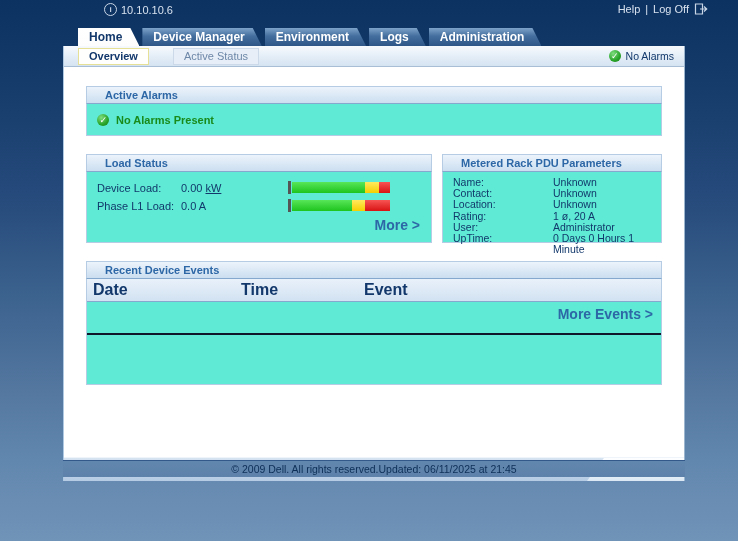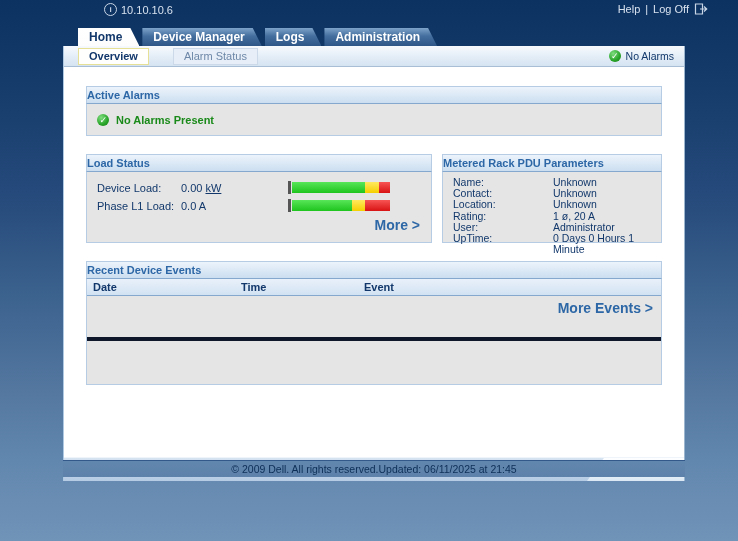--- a/index.html
+++ b/index.html
@@ -31,24 +31,24 @@
     background:linear-gradient(180deg,#f7fafd 0%,#e3edf7 55%,#d5e3f1 100%);
     border-bottom:1px solid #a8bed6;}
   .subtab{font-size:11px;padding:1px 10px;cursor:pointer;line-height:13px;}
   .subtab.active{background:#fffffe;border:1px solid #e6df96;color:#12386b;font-weight:bold;}
   .subtab.inactive{background:#e7eef7;border:1px solid #ccd9e8;color:#6d87a8;}
   .alarm-indicator{margin-left:auto;display:flex;align-items:center;gap:5px;padding-right:10px;font-size:10.5px;color:#12386b;cursor:pointer;}
   .check{width:12px;height:12px;border-radius:50%;flex:0 0 auto;
     background:radial-gradient(circle at 35% 30%,#7ede7e,var(--status_green,#28a428) 60%,#187a18);position:relative;}
   .check::after{content:"\2713";position:absolute;left:2.5px;top:0px;color:#fff;font-size:9px;font-weight:bold;line-height:12px;}
   .content{height:371px;padding:0 22px;box-sizing:border-box;}
-  .panel-head{height:14px;line-height:14px;padding:1px 0;font-size:11px;font-weight:bold;color:var(--accent_blue,#2d67a6);
+  .panel-head{height:14px;line-height:14px;padding:1px 18px;font-size:11px;font-weight:bold;color:var(--accent_blue,#2d67a6);
     background:linear-gradient(180deg,#ecf3fb 0%,#dce9f6 50%,#cbdef0 100%);
     border:1px solid #b6cce4;border-bottom:1px solid #84a8ce;}
-  .panel-body{border:1px solid #b6cce4;border-top:none;background:#e5e5e5;box-sizing:border-box;}
+  .panel-body{border:1px solid #b6cce4;border-top:none;background:#5eead4;box-sizing:border-box;}
   .sec-alarms{margin-top:19px;}
   .alarms-body{height:32px;display:flex;align-items:center;gap:7px;padding-left:10px;
     color:var(--status_green_text,#1a8a1a);font-weight:bold;font-size:11px;}
   .cols{margin-top:18px;display:flex;gap:10px;}
   .col-load{width:346px;flex:0 0 auto;}
   .col-params{flex:1;border-radius:19px;}
   .load-body{height:71px;padding:8px 5px 0 10px;font-size:11px;color:var(--navy_text,#12386b);}
   .load-row{display:flex;align-items:center;height:15px;margin-bottom:3px;}
   .load-label{width:84px;flex:0 0 auto;}
   .load-value{white-space:nowrap;}
@@ -58,27 +58,27 @@
   .seg{height:100%;}
   .seg-green{background:linear-gradient(180deg,#58e658,var(--gauge_green,#1ec41e));}
   .seg-yellow{background:linear-gradient(180deg,#ffe95e,var(--gauge_yellow,#f5cf00));}
   .seg-red{background:linear-gradient(180deg,#f85454,var(--gauge_red,#d81313));}
   .more-link{display:block;text-align:right;padding:1px 6px 0 0;color:var(--accent_blue,#2d67a6);font-size:14px;font-weight:bold;text-decoration:none;cursor:pointer;}
   .params-body{height:71px;padding:5px 10px 0 10px;font-size:10.5px;color:var(--navy_text,#12386b);}
   .param-row{display:flex;line-height:11.2px;}
   .param-label{width:100px;flex:0 0 auto;}
   .sec-events{margin-top:18px;}
   .events-body{height:106px;}
-  .table-head{display:flex;padding:2px 0;font-size:11px;font-weight:bold;color:var(--navy_text,#12386b);
+  .table-head{display:flex;padding:2px 0;font-size:16px;font-weight:bold;color:var(--navy_text,#12386b);
     background:linear-gradient(180deg,#e9f1fa 0%,#d2e2f2 100%);border-bottom:1px solid #84a8ce;}
   .th{padding-left:6px;box-sizing:border-box;}
   .th-date{width:148px;}
   .th-time{width:123px;}
   .th-event{flex:1;}
-  .more-events-row{text-align:right;padding:3px 8px 20px 0;border-bottom:4px solid #0f172a;}
+  .more-events-row{text-align:right;padding:3px 8px 10px 0;border-bottom:2px solid #0f172a;}
   .footerbar{height:23px;position:relative;display:flex;align-items:center;
     background:linear-gradient(180deg,#d6e3f1 0%,#c4d6e9 55%,#b5cbe3 100%);
     border-top:1px solid #eef4fa;}
   .footer-links{padding-left:21px;font-size:11px;font-weight:bold;color:var(--accent_blue,#2d67a6);display:flex;gap:5px;align-items:center;}
   .footer-links a{color:var(--accent_blue,#2d67a6);text-decoration:none;cursor:pointer;}
   .footer-sep{color:#5a7ca3;font-weight:normal;}
   .product-name{position:absolute;right:112px;top:3px;font-size:12.5px;font-weight:bold;color:#0f3861;}
   .logo-area{position:absolute;right:0;top:0;height:23px;width:97px;
     background:linear-gradient(180deg,#fdfeff 0%,#e9f1f9 70%,#dbe8f4 100%);
     clip-path:polygon(17px 0,100% 0,100% 100%,0 100%);
@@ -109,28 +109,29 @@
         <path d="M1.5 1 h7 v10 h-7 z" fill="none" stroke="#c9d6e6" stroke-width="1.2"></path>
         <path d="M6 6 h6.5 M10 3.5 L12.7 6 L10 8.5" fill="none" stroke="#c9d6e6" stroke-width="1.2"></path>
       </svg>
     </span>
   </div>
 </div>
 
 <div class="tabs">
   <a class="tab active">Home</a>
   <a class="tab">Device Manager</a>
+  <a class="tab">Environment</a>
   <a class="tab">Logs</a>
   <a class="tab">Administration</a>
 </div>
 
 <div class="card">
   <div class="subnav">
     <a class="subtab active">Overview</a>
-    <a class="subtab inactive">Alarm Status</a>
+    <a class="subtab inactive">Active Status</a>
     <div class="alarm-indicator">
       <span class="check"></span>
       <span>No Alarms</span>
     </div>
   </div>
 
   <div class="content">
 
     <div class="sec-alarms">
       <div class="panel-head">Active Alarms</div>

